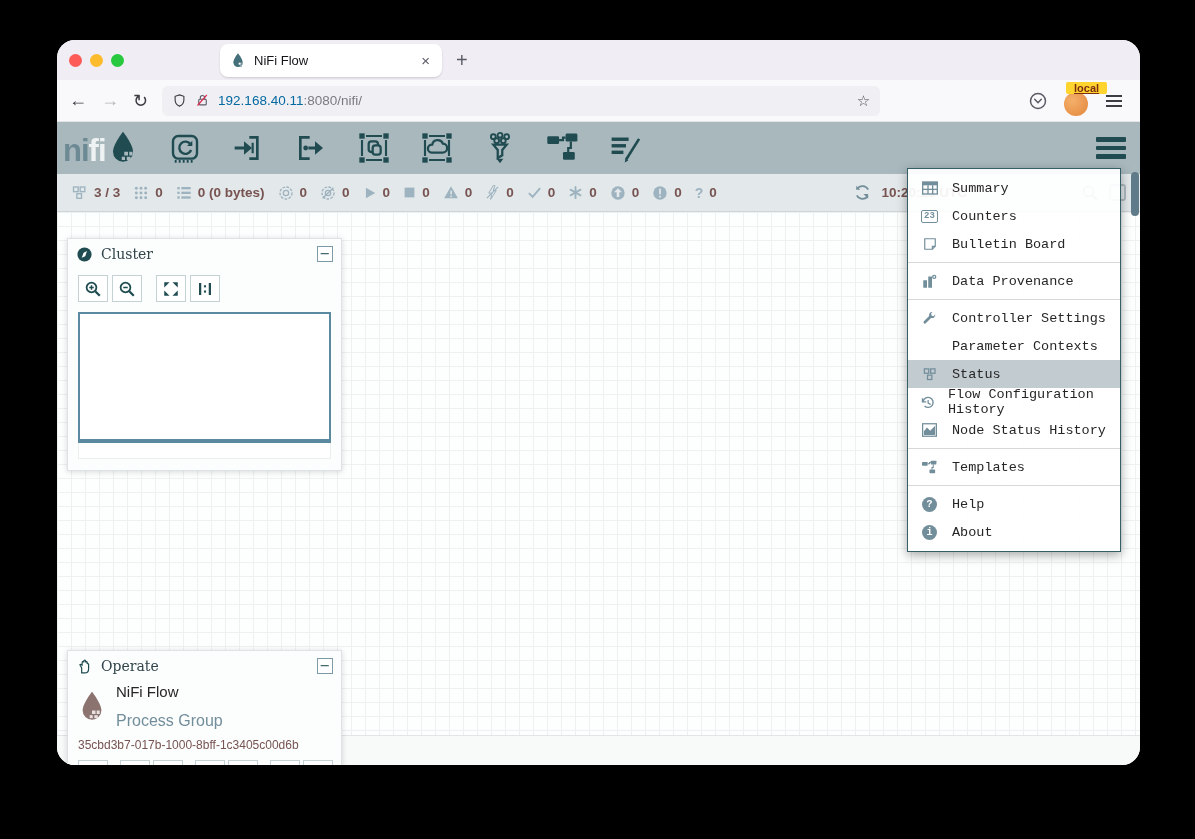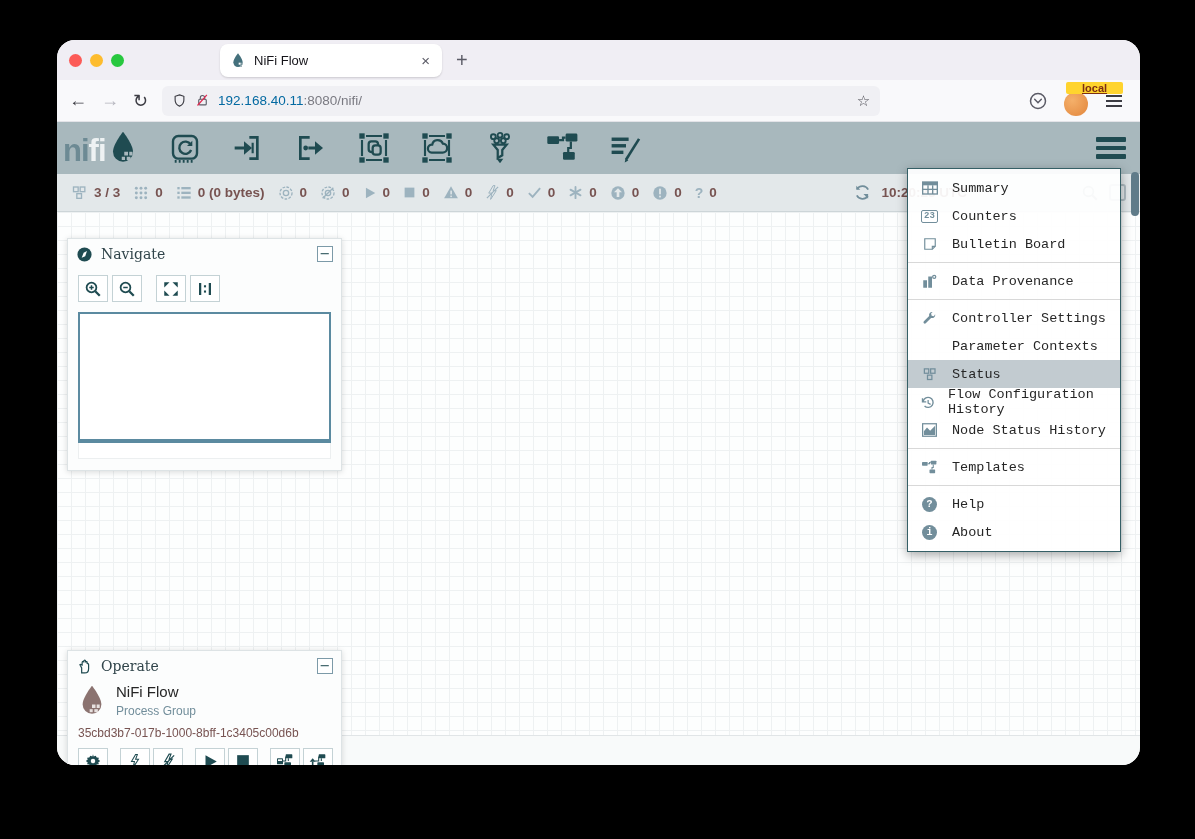--- a/index.html
+++ b/index.html
@@ -22,21 +22,21 @@
   .navbtn.disabled { color:#b6b6be; }
   .urlbar { flex:1; max-width:718px; height:30px; background:#f0f0f4; border-radius:6px; display:flex;
             align-items:center; padding:0 10px; gap:8px; font-size:13.5px; }
   .urlhost { color:#0369a1; }
   .urlrest { color:#7a7a82; }
   .urlbar .star { margin-left:auto; font-size:15px; color:#4a4a52; }
   .chrome-right { display:flex; align-items:center; gap:16px; margin-left:auto; padding-right:6px; }
   .avatar-wrap { position:relative; width:26px; height:26px; }
   .avatar { width:24px; height:24px; border-radius:50%; background:radial-gradient(circle at 35% 35%, #f5b06a, #e2863c); margin-top:4px; }
   .avatar-badge { position:absolute; top:-6px; left:2px; background:#ffd42e; color:#7c2d12; font-size:11px; font-weight:bold;
-                  padding:0 16px; border-radius:2px; text-decoration:underline; }
+                  padding:0 8px; border-radius:2px; text-decoration:underline; }
   .hamburger-ff { display:flex; flex-direction:column; gap:3px; }
   .hamburger-ff span { width:16px; height:2px; background:#3c3c43; }
 
   
   .nifi-header { height:52px; background:#a8b8bd; display:flex; align-items:center; padding:0 6px; flex:0 0 auto; }
   .logo { display:flex; align-items:flex-end; gap:0; margin-right:30px; }
   .logo .ni { font-size:31px; font-weight:bold; color:#6d8a94; letter-spacing:-1px; line-height:1; }
   .logo .fi { font-size:31px; font-weight:bold; color:#eef2f3; letter-spacing:-1px; line-height:1; }
   .toolbar-icons { display:flex; gap:29px; align-items:center; }
   .tool { width:34px; height:34px; display:flex; align-items:center; justify-content:center; }
@@ -67,21 +67,21 @@
   .nav-buttons { display:flex; gap:4px; padding:6px 10px 4px; }
   .nav-btn { width:30px; height:27px; background:#fff; border:1px solid #c4d2d5; display:flex;
              align-items:center; justify-content:center; color:#1f4b51; }
   .nav-btn.gap { margin-left:10px; }
   .birdseye { margin:6px 10px 0; height:131px; background:#fff; border:2px solid #5b8aa0; border-bottom-width:4px; }
   .birdseye-strip { margin:0 10px; height:16px; background:#fff; border:1px solid #eceff0; border-top:none; }
 
   .op-panel { top:438px; height:172px; }
   .flow-info { display:flex; align-items:center; gap:10px; padding:2px 10px 0; }
   .flow-name { font-size:15px; color:#262626; }
-  .flow-type { font-size:12px; color:#728e9b; margin-top:4px; }
+  .flow-type { font-size:16px; color:#728e9b; margin-top:12px; }
   .flow-id { padding:8px 10px 2px; font-size:12px; color:#775351; }
   .op-row { display:flex; gap:3px; padding:6px 10px 0; align-items:center; }
   .op-btn { min-width:30px; height:26px; background:#fff; border:1px solid #c4d2d5; display:flex;
             align-items:center; justify-content:center; color:#1f4b51; font-size:13px; }
   .op-btn.gap { margin-left:9px; }
 
   .breadcrumb-bar { height:30px; background:#f8fafa; border-top:1px solid #e1e5e7; display:flex; align-items:center;
                     padding:0 12px; font-family:"DejaVu Serif", serif; font-weight:bold; font-size:13px; color:#1f4b51; flex:0 0 auto; }
 
   
@@ -449,21 +449,21 @@
   </div>
 
   <div class="canvas">
 
     <div class="panel nav-panel">
       <div class="panel-header">
         <svg width="17" height="17" viewBox="0 0 24 24">
           <circle cx="12" cy="12" r="10" fill="#1f4b51"></circle>
             <polygon points="15.5,7 13,14.5 8,16.5 10.8,9.5" fill="#fff"></polygon>
           </svg>
-        <span>Navigate</span>
+        <span>Cluster</span>
         <span class="collapse-btn">−</span>
       </div>
       <div class="nav-buttons">
         <span class="nav-btn">
           <svg width="18" height="18" viewBox="0 0 24 24">
               <circle cx="10" cy="10" r="6.5" fill="none" stroke="#1f4b51" stroke-width="2.4"></circle>
               <line x1="15" y1="15" x2="21" y2="21" stroke="#1f4b51" stroke-width="3"></line>
               <line x1="7" y1="10" x2="13" y2="10" stroke="#1f4b51" stroke-width="2"></line>
               <line x1="10" y1="7" x2="10" y2="13" stroke="#1f4b51" stroke-width="2"></line>
             </svg>

